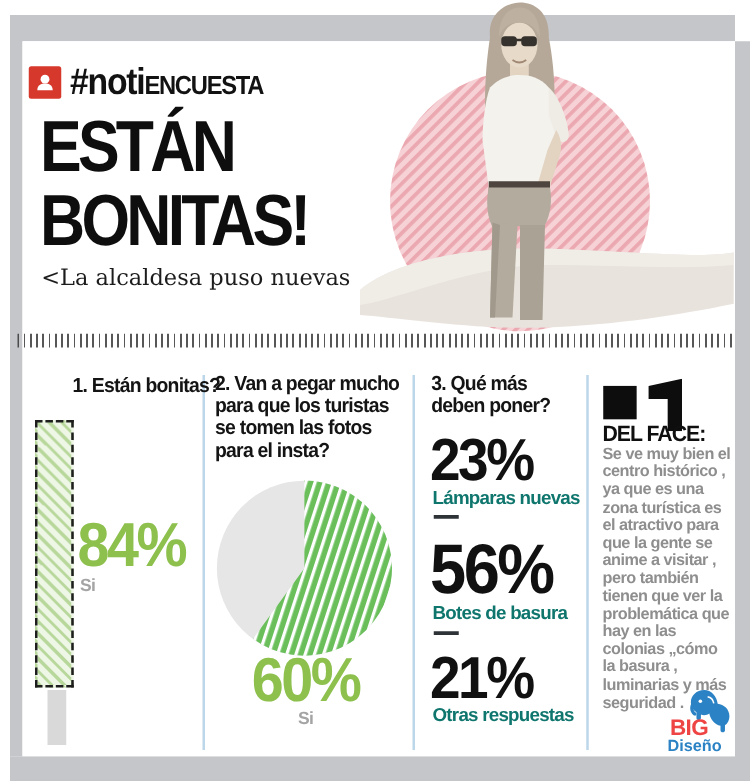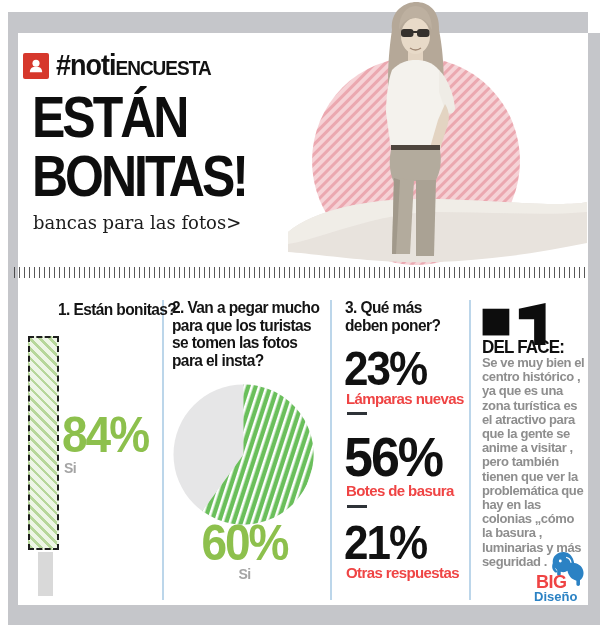--- a/index.html
+++ b/index.html
@@ -46,21 +46,21 @@
   .si-label { font-weight:bold; color:#a4a4a4; font-size:14px; letter-spacing:-0.5px; z-index:4; }
   .q1-si { left:64px; top:460px; }
 
   
   .pie { left:171px; top:382px; z-index:3; }
   .q2-value { left:172px; top:514px; width:145px; text-align:center; transform-origin:center top; }
   .q2-si { left:172px; top:566px; width:145px; text-align:center; }
 
   
   .stat-value { font-weight:bold; color:#111111; letter-spacing:-2px; transform:scaleY(1.08); transform-origin:left top; z-index:4; white-space:nowrap; }
-  .stat-label { font-weight:bold; color:#ef4444; font-size:15px; letter-spacing:-0.6px; z-index:4; white-space:nowrap; }
+  .stat-label { font-weight:bold; color:#0f766e; font-size:15px; letter-spacing:-0.6px; z-index:4; white-space:nowrap; }
   .stat-rule { width:20px; height:3px; background:#2e3338; z-index:4; }
   .s1v { left:344px; top:342px; font-size:44px; }
   .s1l { left:346px; top:390px; }
   .s2v { left:344px; top:424px; font-size:52px; }
   .s2l { left:346px; top:482px; }
   .s3v { left:344px; top:516px; font-size:44px; }
   .s3l { left:346px; top:564px; }
   .r1 { left:347px; top:412px; } .r2 { left:347px; top:505px; }
 
   
@@ -94,21 +94,21 @@
     <span class="badge-hash">#noti</span><span class="badge-caps">ENCUESTA</span>
   </div>
 </div>
 
 <div class="abs big-title">
   <div>ESTÁN</div>
   <div>BONITAS!</div>
 </div>
 
 <div class="abs subtitle">
-  <div>bancas para las fotos&gt;</div>
+  <div>&lt;La alcaldesa puso nuevas</div>
 </div>
 
 <div class="abs photo">
   <svg width="300" height="270" viewBox="0 0 300 270">
     <defs>
       <pattern id="pinkStripes" width="7" height="7" patternUnits="userSpaceOnUse" patternTransform="rotate(45)">
         <rect width="7" height="7" fill="#f6d2d6"></rect>
         <rect width="3" height="7" fill="#eba8b0"></rect>
       </pattern>
     </defs>

